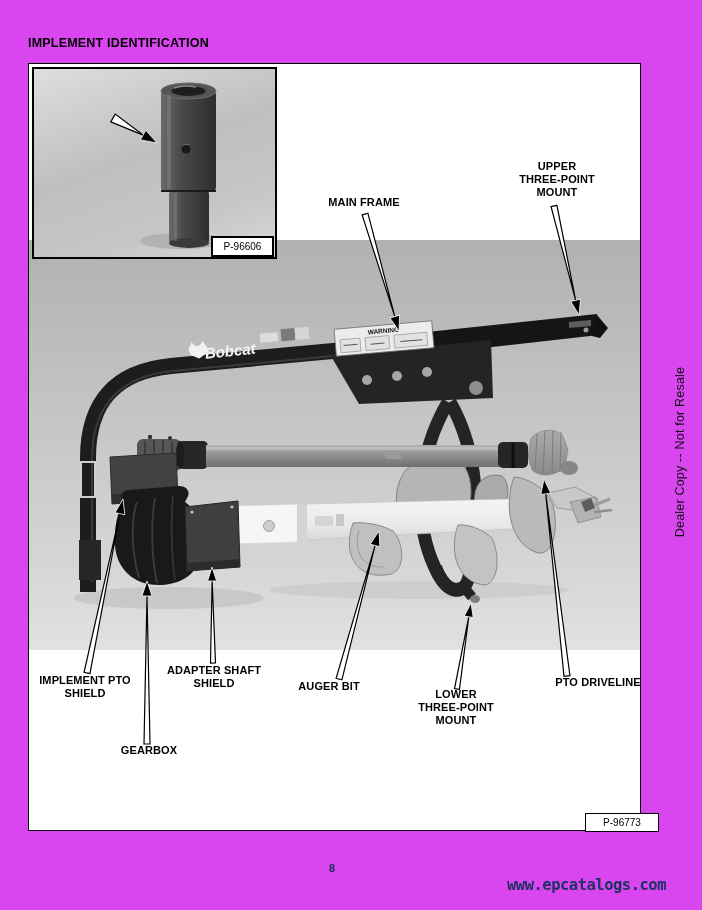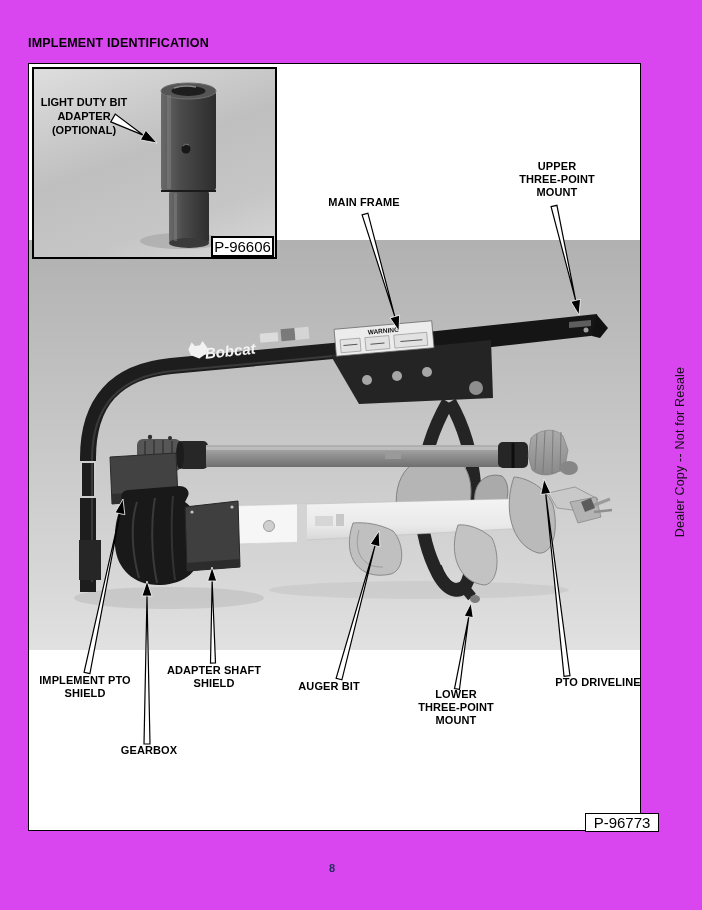--- a/index.html
+++ b/index.html
@@ -25,21 +25,21 @@
   }
   .inset svg { position:absolute; left:0; top:0; }
   .callout {
     position:absolute; font-size:11px; font-weight:bold; line-height:1.18;
     color:#000; text-align:center; white-space:pre-line; letter-spacing:.1px;
   }
   .inset-label { position:absolute; left:4px; top:27px; width:92px;
     font-size:11px; font-weight:bold; line-height:1.25; text-align:center; white-space:pre-line; }
   .photo-id {
     position:absolute; background:#fff; border:1px solid #000;
-    font-size:15px; text-align:center; color:#000;
+    font-size:10px; text-align:center; color:#000;
     display:flex; align-items:center; justify-content:center;
   }
   .pid-inset { left:182px; top:172px; width:63px; height:21px; border-width:2px; }
   .pid-main  { left:556px; top:749px; width:74px; height:19px; }
   .overlay { position:absolute; left:0; top:0; width:611px; height:766px; pointer-events:none; }
   .watermark {
     position:absolute; left:560px; top:445px; width:240px; text-align:center;
     transform:rotate(-90deg); font-size:12.5px; color:#111; letter-spacing:.2px;
   }
   .footer-page { position:absolute; left:318px; top:862px; width:28px; text-align:center;
@@ -218,23 +218,20 @@
           <path d="M 140,19 a 17 5 0 0 1 22,-1" stroke="#8a8a8a" stroke-width="1.5" fill="none"></path>
           <circle cx="152" cy="80" r="4.5" fill="#171717"></circle>
           <path d="M 149,77 a 4.5 4.5 0 0 1 6,-1" stroke="#777" stroke-width="1" fill="none"></path>
           <rect x="135" y="122" width="40" height="52" rx="3" fill="url(#gAd)"></rect>
           <ellipse cx="155" cy="174" rx="20" ry="5" fill="#3a3a3a"></ellipse>
           <rect x="133" y="26" width="4" height="94" fill="#8c8c8c" opacity="0.4"></rect>
           <rect x="140" y="124" width="3" height="48" fill="#8c8c8c" opacity="0.4"></rect>
           <line x1="127" y1="122" x2="182" y2="122" stroke="#1b1b1b" stroke-width="2"></line>
         </g>
       </svg>
-      <div class="inset-label">LIGHT DUTY BIT
-ADAPTER
-(OPTIONAL)</div>
     </div>
     <div class="photo-id pid-inset">P-96606</div>
 
     <div class="callout" style="left:270px;top:132px;width:130px">MAIN FRAME</div>
     <div class="callout" style="left:462px;top:96px;width:132px">UPPER
 THREE-POINT
 MOUNT</div>
     <div class="callout" style="left:0px;top:610px;width:112px">IMPLEMENT PTO
 SHIELD</div>
     <div class="callout" style="left:135px;top:600px;width:100px">ADAPTER SHAFT
@@ -285,14 +282,15 @@
         </g>
       </svg>
 
     <div class="photo-id pid-main">P-96773</div>
   </div>
 
   <div class="watermark">Dealer Copy -- Not for Resale</div>
 
   <div class="footer-page">8</div>
   <div class="footer-sheet">10 of 88</div>
+  <a class="footer-link" href="#">www.epcatalogs.com</a>
 
 </div>
 
 </body></html>

